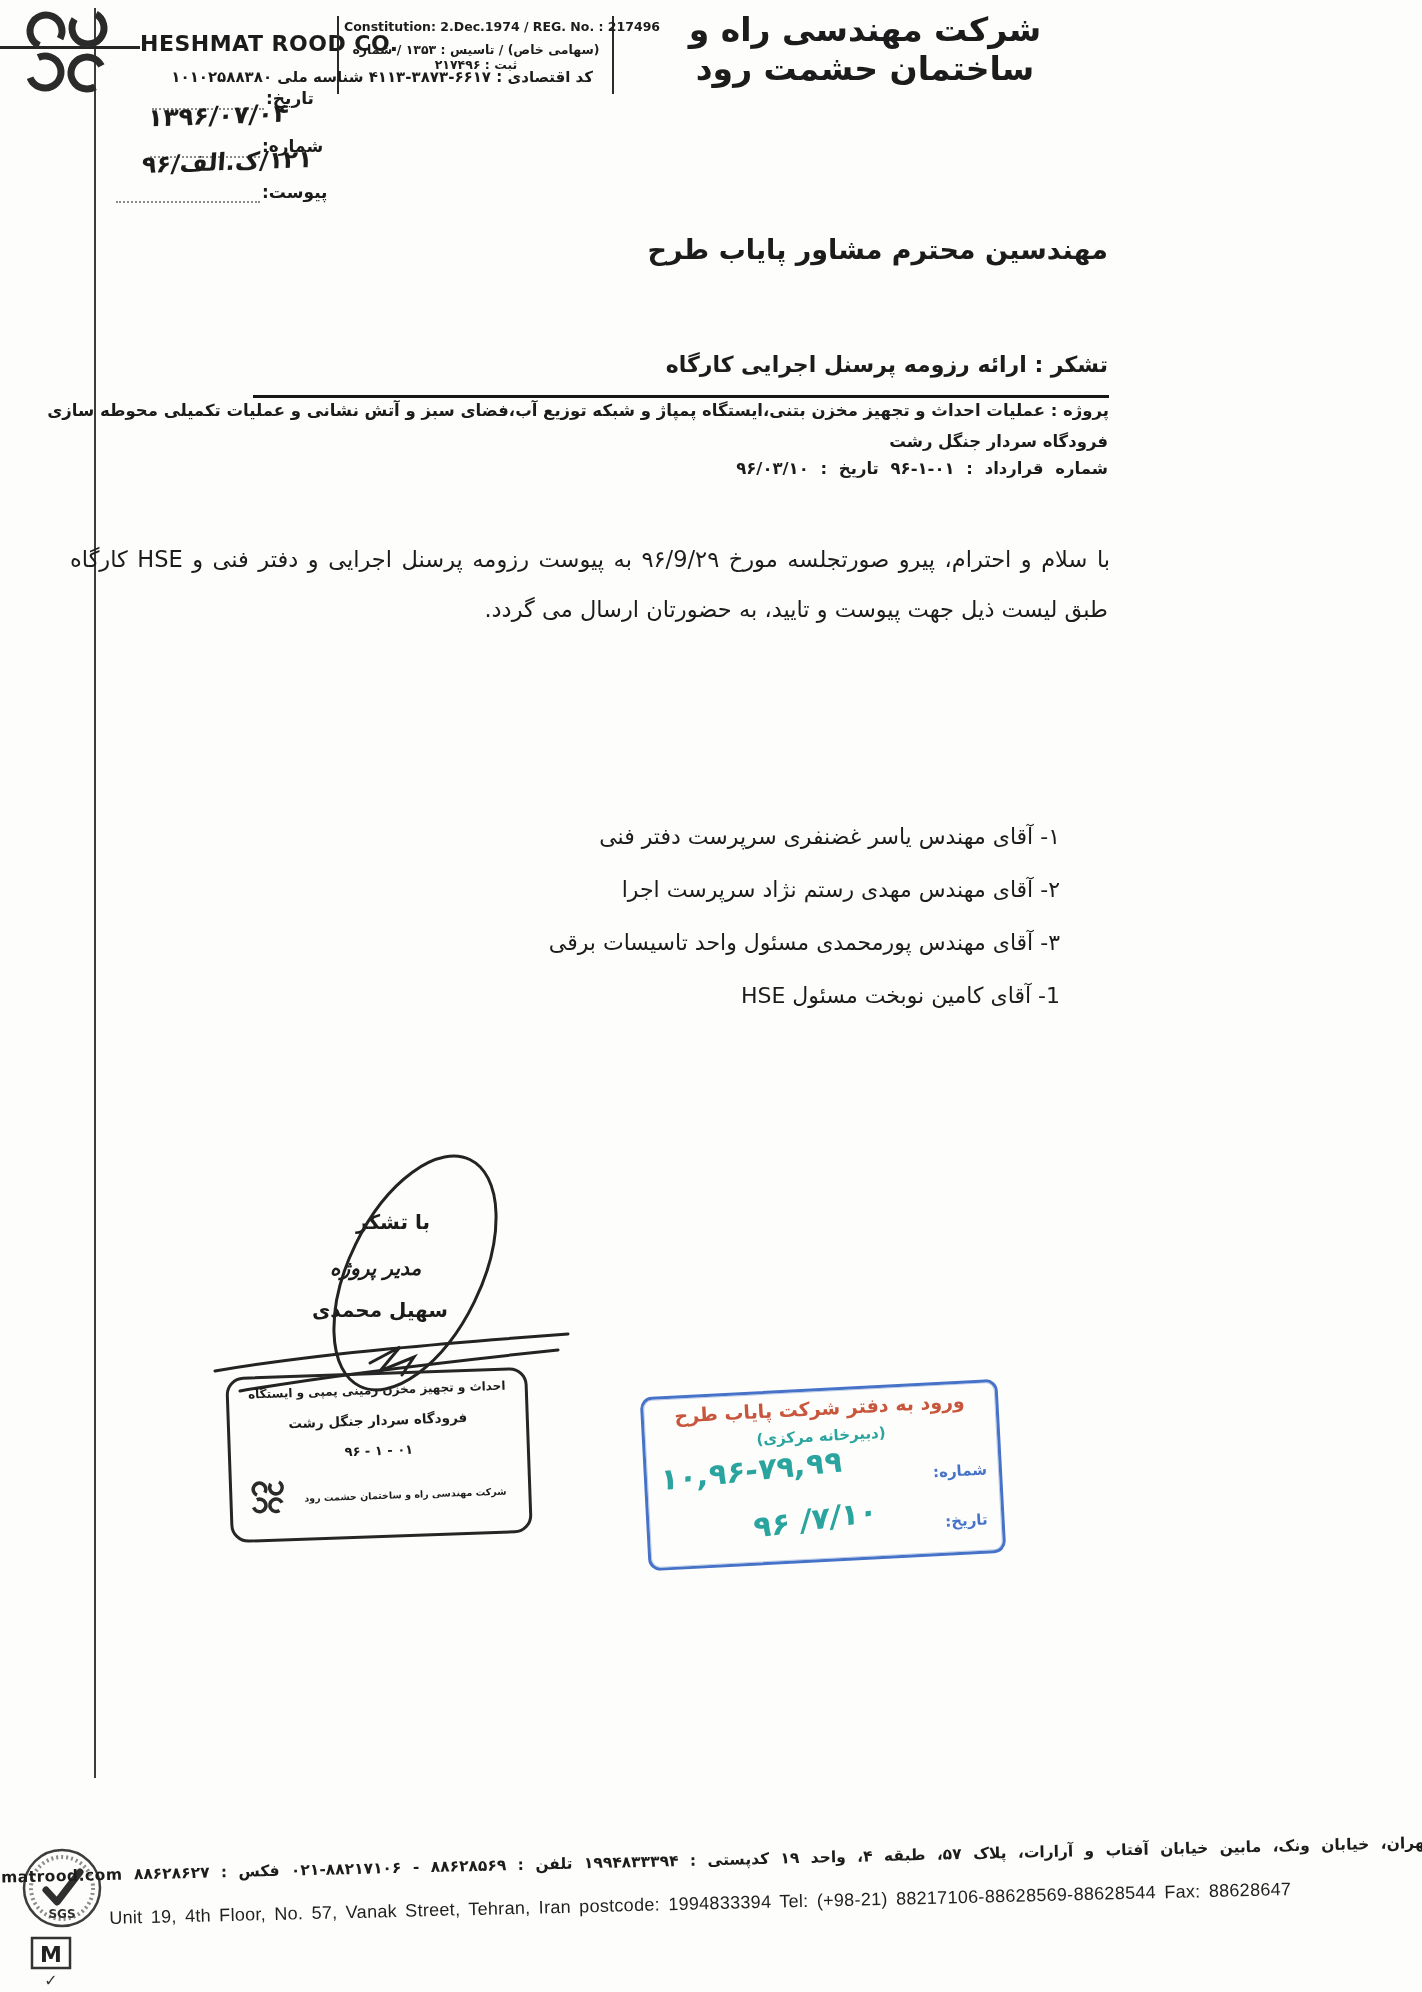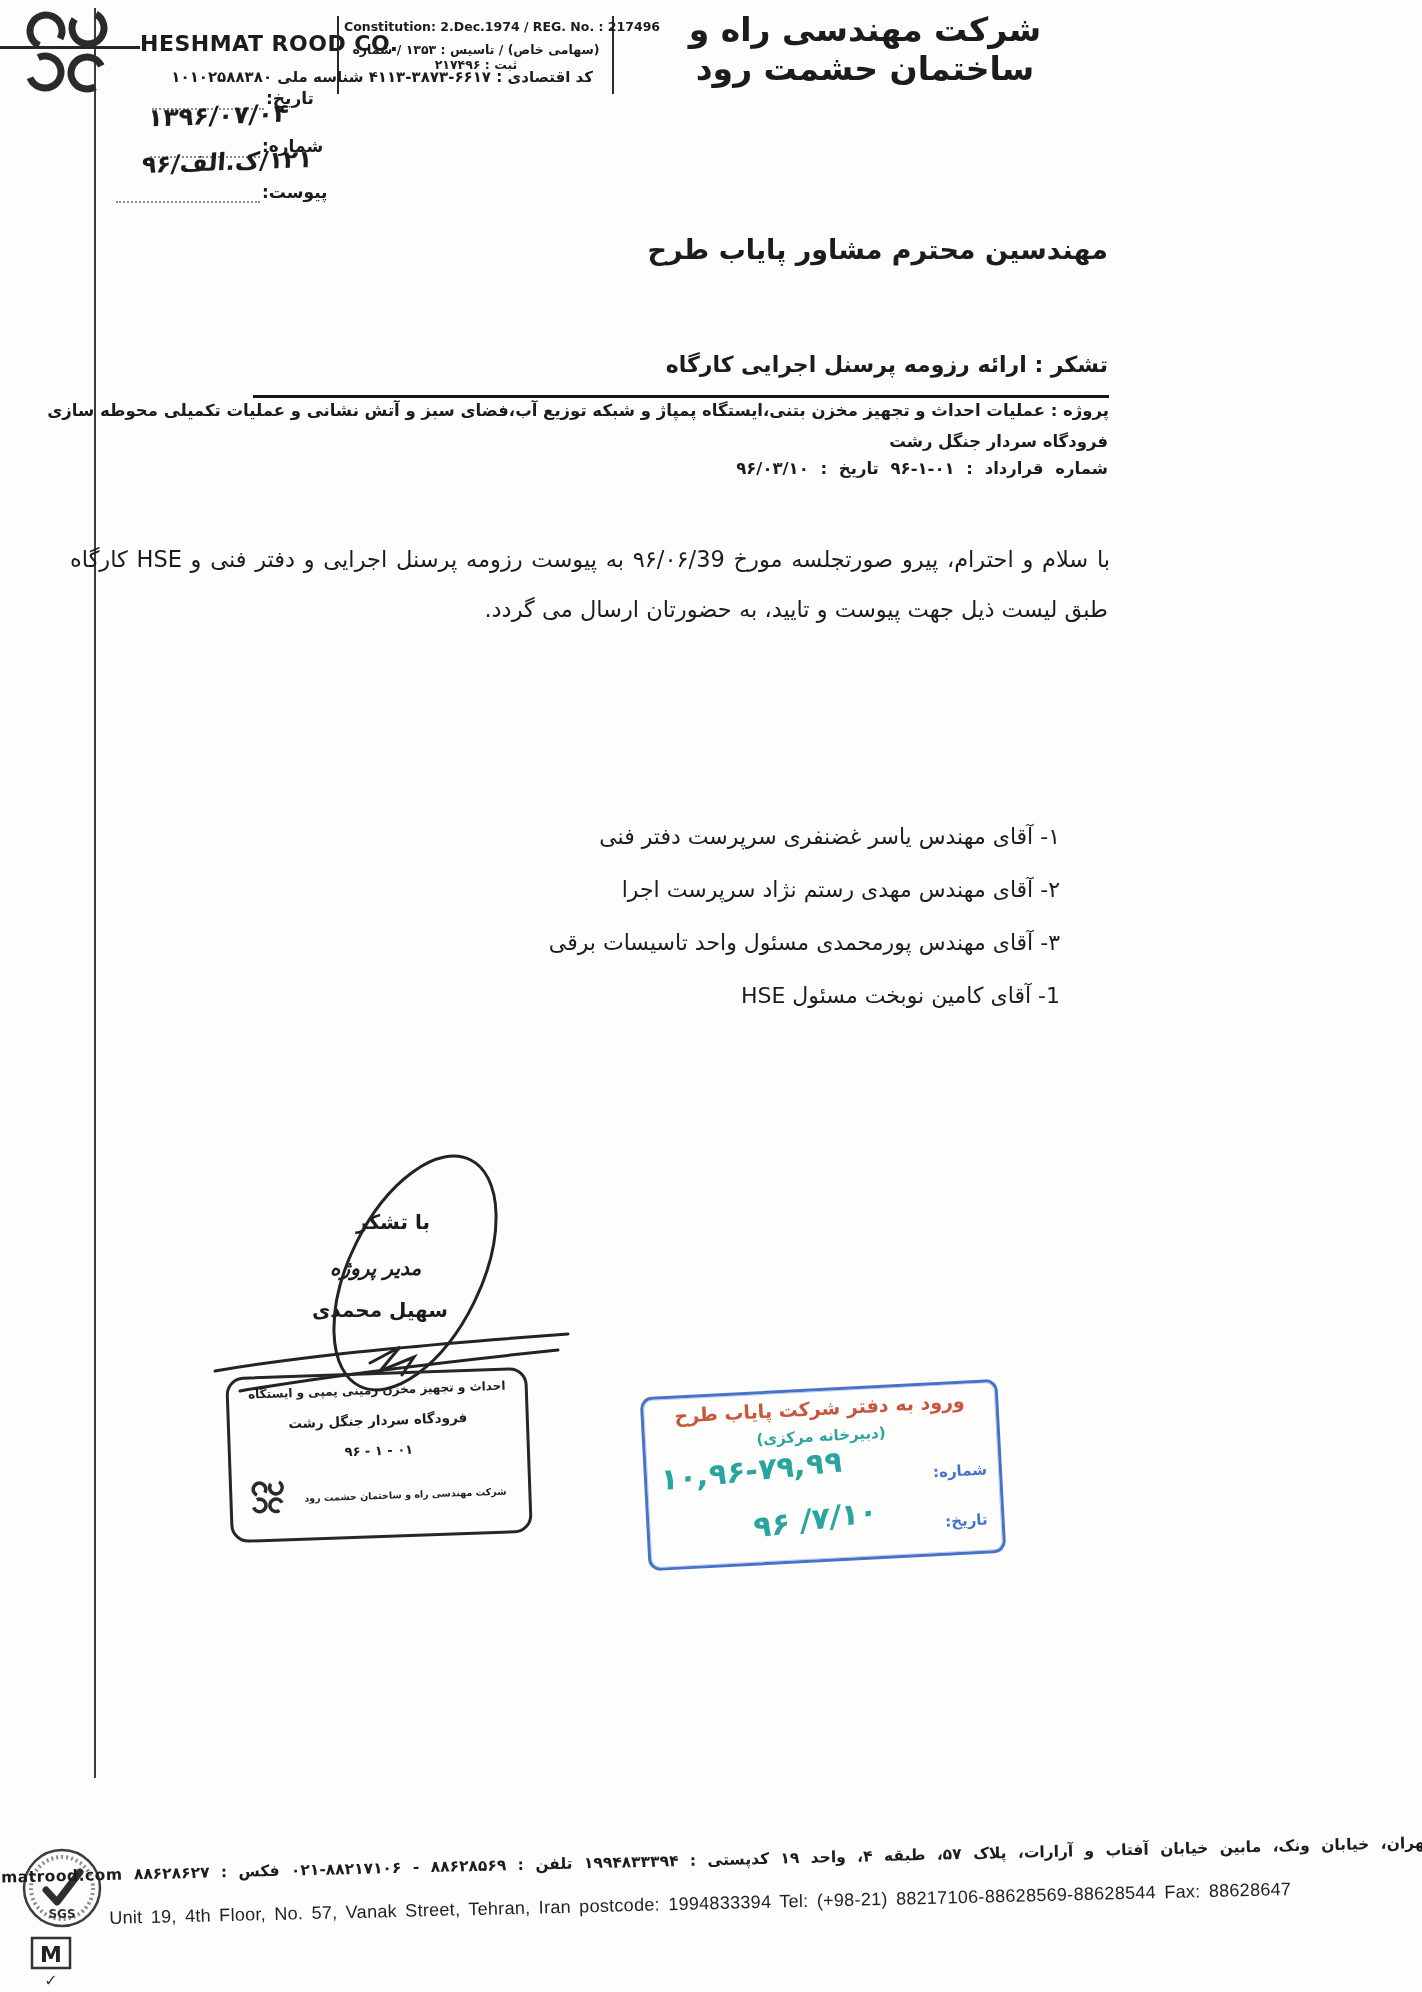--- a/index.html
+++ b/index.html
@@ -62,21 +62,21 @@
 <div class="abs dots" style="left:116px;top:201px;width:144px;"></div>
 
 <div class="abs rtl b nowrap" style="right:314px;top:234px;font-size:27px;margin-left:44px;">مهندسین محترم مشاور پایاب طرح</div>
 
 <div class="abs rtl b nowrap" style="right:314px;top:352px;font-size:22px;">تشکر : ارائه رزومه پرسنل اجرایی کارگاه</div>
 <div class="abs" style="left:253px;top:395px;width:856px;height:3px;background:#161616;"></div>
 <div class="abs rtl b nowrap" style="left:253px;top:401px;width:856px;font-size:16.5px;text-align:justify;text-align-last:justify;">پروژه : عملیات احداث و تجهیز مخزن بتنی،ایستگاه پمپاژ و شبکه توزیع آب،فضای سبز و آتش نشانی و عملیات تکمیلی محوطه سازی</div>
 <div class="abs rtl b nowrap" style="right:314px;top:432px;font-size:16.5px;">فرودگاه سردار جنگل رشت</div>
 <div class="abs rtl b nowrap" style="right:314px;top:459px;font-size:16.5px;word-spacing:6px;">شماره قرارداد : ۰۱-۱-۹۶ تاریخ : ۹۶/۰۳/۱۰</div>
 
-<div class="abs rtl nowrap" style="left:70px;top:546px;width:1040px;font-size:22.5px;text-align:justify;text-align-last:justify;">با سلام و احترام، پیرو صورتجلسه مورخ ۹۶/۰۶/39 به پیوست رزومه پرسنل اجرایی و دفتر فنی و HSE کارگاه</div>
+<div class="abs rtl nowrap" style="left:70px;top:546px;width:1040px;font-size:22.5px;text-align:justify;text-align-last:justify;">با سلام و احترام، پیرو صورتجلسه مورخ ۹۶/9/۲۹ به پیوست رزومه پرسنل اجرایی و دفتر فنی و HSE کارگاه</div>
 <div class="abs rtl nowrap" style="right:314px;top:596px;font-size:22.5px;">طبق لیست ذیل جهت پیوست و تایید، به حضورتان ارسال می گردد.</div>
 
 <div class="abs rtl nowrap" style="right:362px;top:824px;font-size:22px;">۱- آقای مهندس یاسر غضنفری سرپرست دفتر فنی</div>
 <div class="abs rtl nowrap" style="right:362px;top:877px;font-size:22px;">۲- آقای مهندس مهدی رستم نژاد سرپرست اجرا</div>
 <div class="abs rtl nowrap" style="right:362px;top:930px;font-size:22px;">۳- آقای مهندس پورمحمدی مسئول واحد تاسیسات برقی</div>
 <div class="abs rtl nowrap" style="right:362px;top:983px;font-size:22px;">1- آقای کامین نوبخت مسئول HSE</div>
 
 <div class="abs rtl nowrap" style="left:356px;top:1210px;font-size:20px;font-weight:600;text-align:right;">با تشکر</div>
 <div class="abs rtl nowrap" style="left:330px;top:1256px;font-size:20px;font-weight:600;font-style:italic;">مدیر پروژه</div>
 <div class="abs rtl nowrap" style="left:312px;top:1298px;font-size:20px;font-weight:600;">سهیل محمدی</div>

